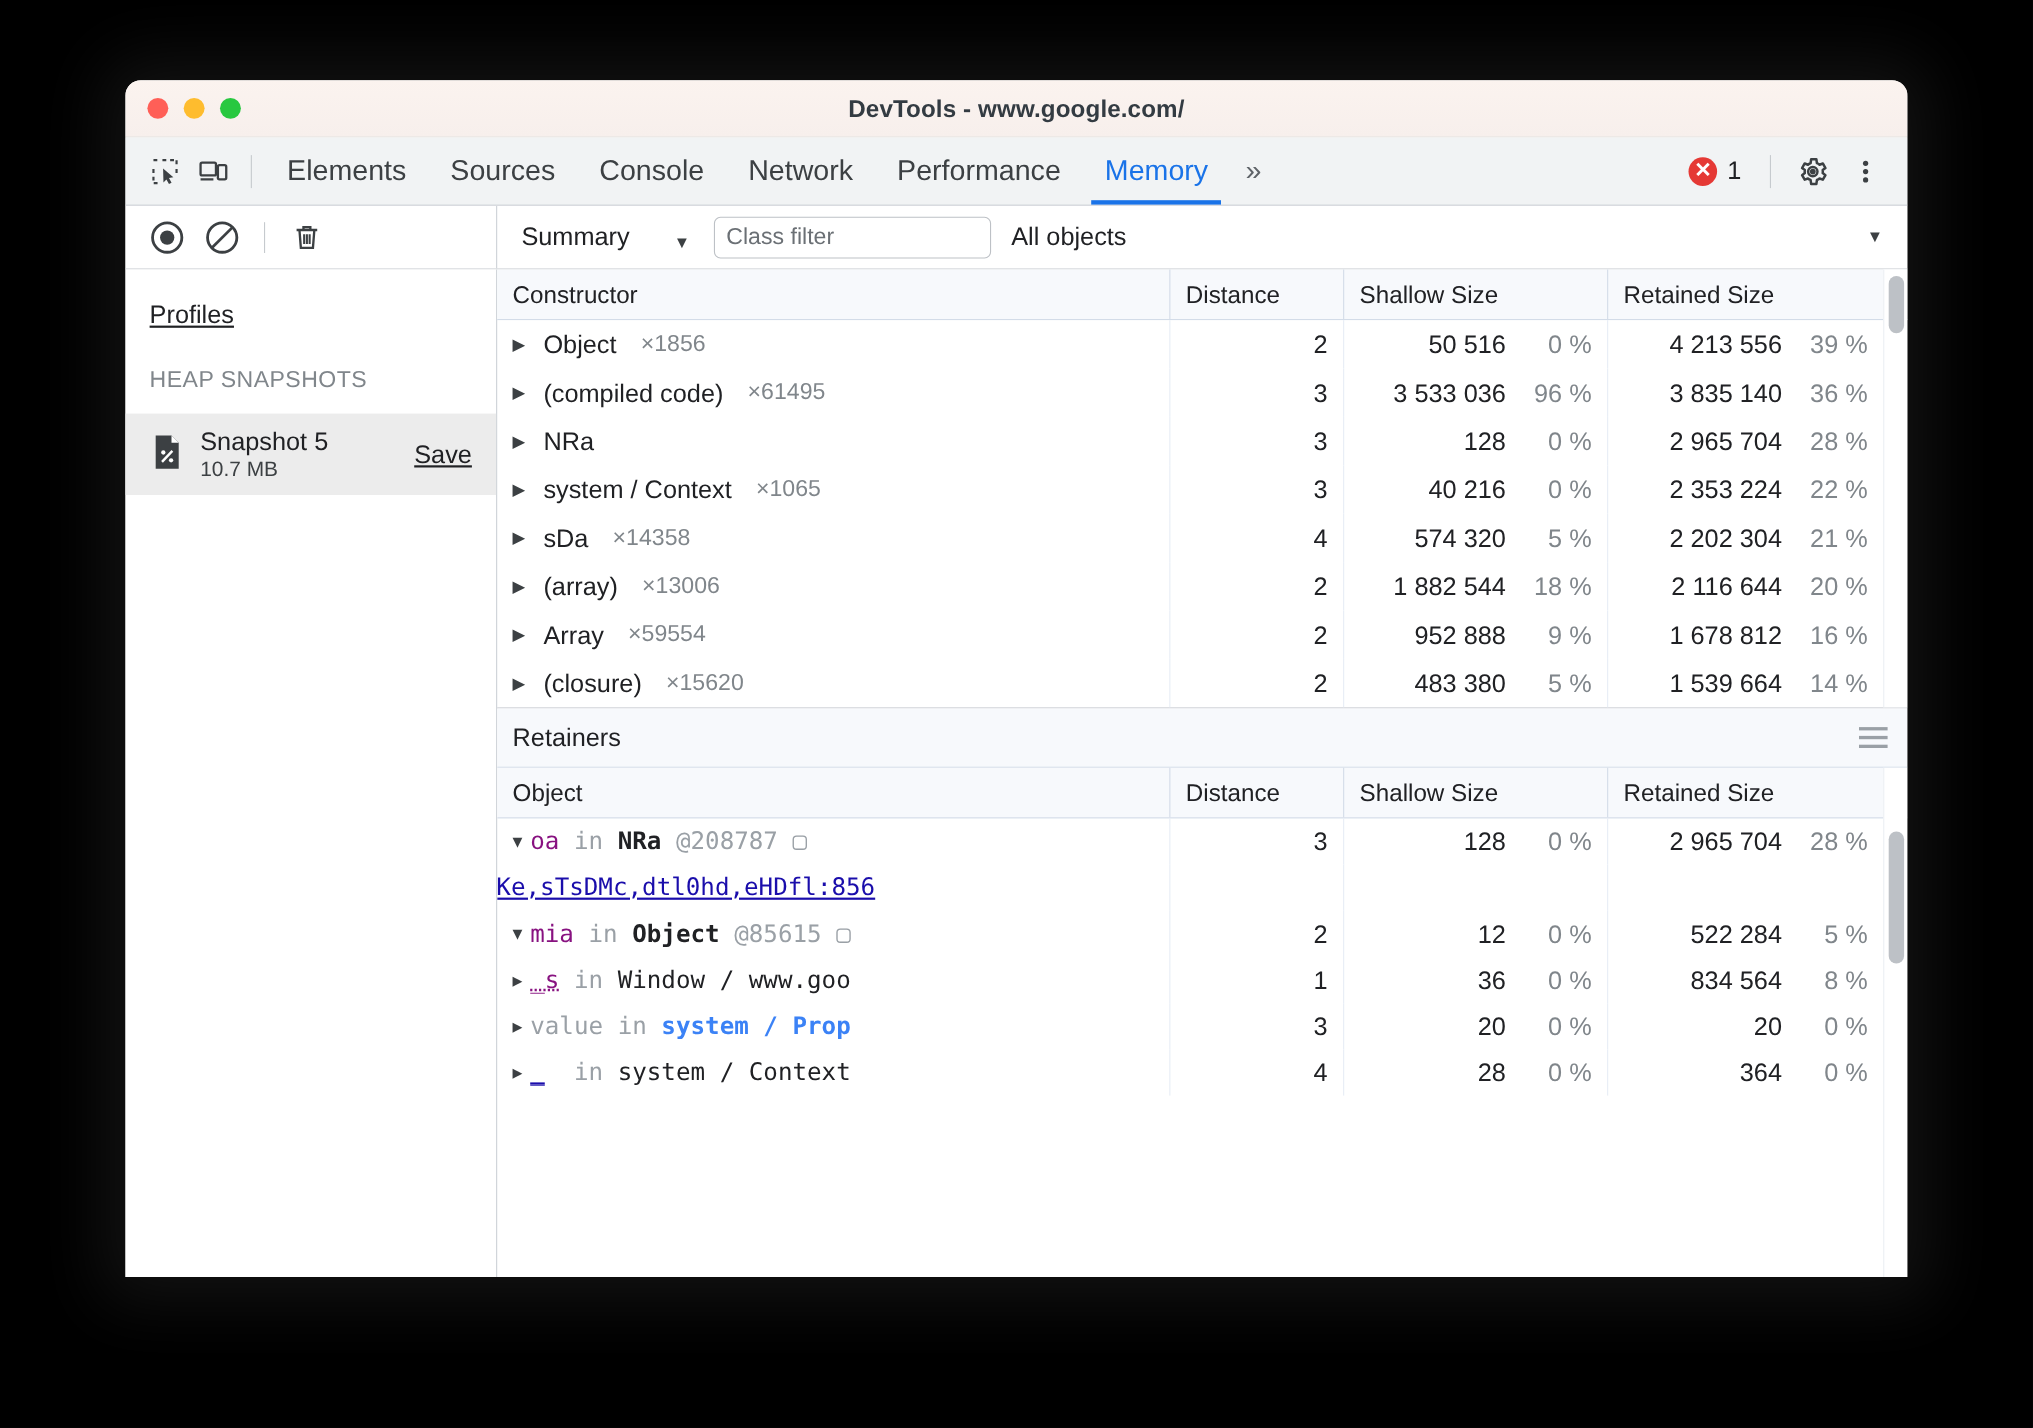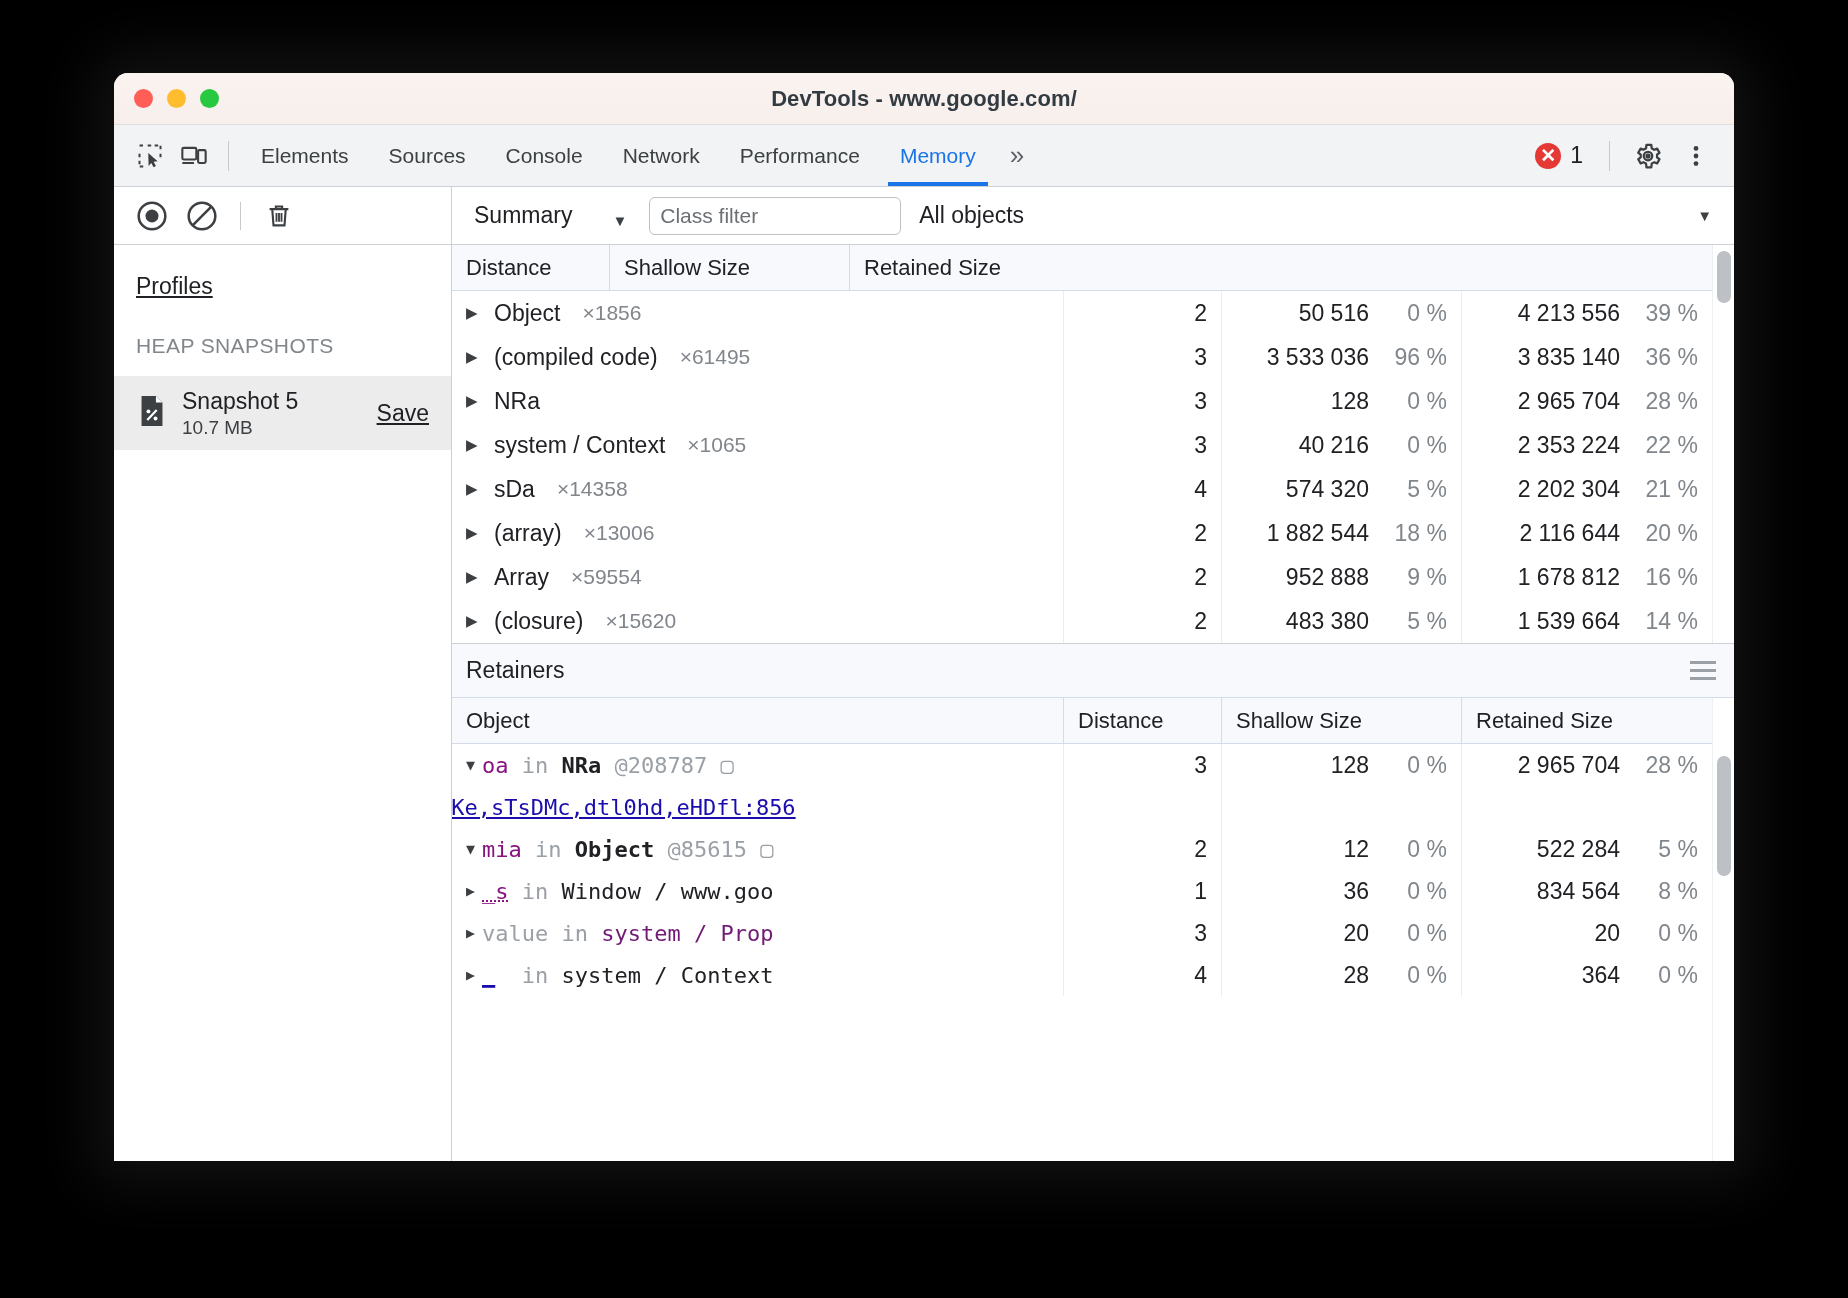--- a/index.html
+++ b/index.html
@@ -55,21 +55,21 @@
   .tb-icon {
     width: 44px; height: 44px;
     display: flex; align-items: center; justify-content: center;
     color: #3c4043; flex: none;
   }
   .tb-sep {
     width: 1px; height: 30px; background: #c6cace; margin: 0 12px; flex: none;
   }
   .tabs { display: flex; align-items: center; height: 100%; }
   .tab {
-    font-size: 21px; color: #3c4043;
+    font-size: 26px; color: #3c4043;
     padding: 0 20px; height: 100%;
     display: flex; align-items: center;
     position: relative; white-space: nowrap;
   }
   .tab.active { color: #1a73e8; }
   .tab.active::after {
     content: ""; position: absolute; left: 8px; right: 8px; bottom: 0;
     height: 4px; background: #1a73e8;
   }
   .chev-more {
@@ -210,21 +210,21 @@
 
   .mono {
     font-family: "DejaVu Sans Mono", "Liberation Mono", monospace;
     font-size: 22px;
   }
   .prop { color: #881280; }
   .kw { color: #9aa0a6; }
   .cls { color: #202124; font-weight: bold; }
   .cls-plain { color: #202124; }
   .oid { color: #9aa0a6; }
-  .sysdim { color: #701a75; }
+  .sysdim { color: #3b82f6; font-weight: bold; }
   .boxglyph { color: #9aa0a6; }
   .link {
     color: #1a0dab; text-decoration: underline;
     font-family: "DejaVu Sans Mono", "Liberation Mono", monospace;
     font-size: 22px; white-space: nowrap;
   }
   .r-row { display: flex; font-size: 23px; color: #202124; }
   .r-row > div {
     height: 100%; display: flex; align-items: center; padding: 0 14px;
     border-right: 1px solid #e7edf5;
@@ -362,20 +362,21 @@
             <span class="snap-size">10.7 MB</span>
           </span>
           <span class="snap-save">Save</span>
         </div>
       </div>
 
       <div class="right">
 
         <div class="pane1">
           <div class="grid-head" style="padding-right:22px">
+            <div class="col-c">Constructor</div>
             <div class="col-d">Distance</div>
             <div class="col-s">Shallow Size</div>
             <div class="col-r">Retained Size</div>
           </div>
           <div class="grid-body" style="padding-right:22px">
 
             <div class="row">
               <div class="col-c cell-name">
                 <span class="tri">▶</span>
                 <span>Object</span>

